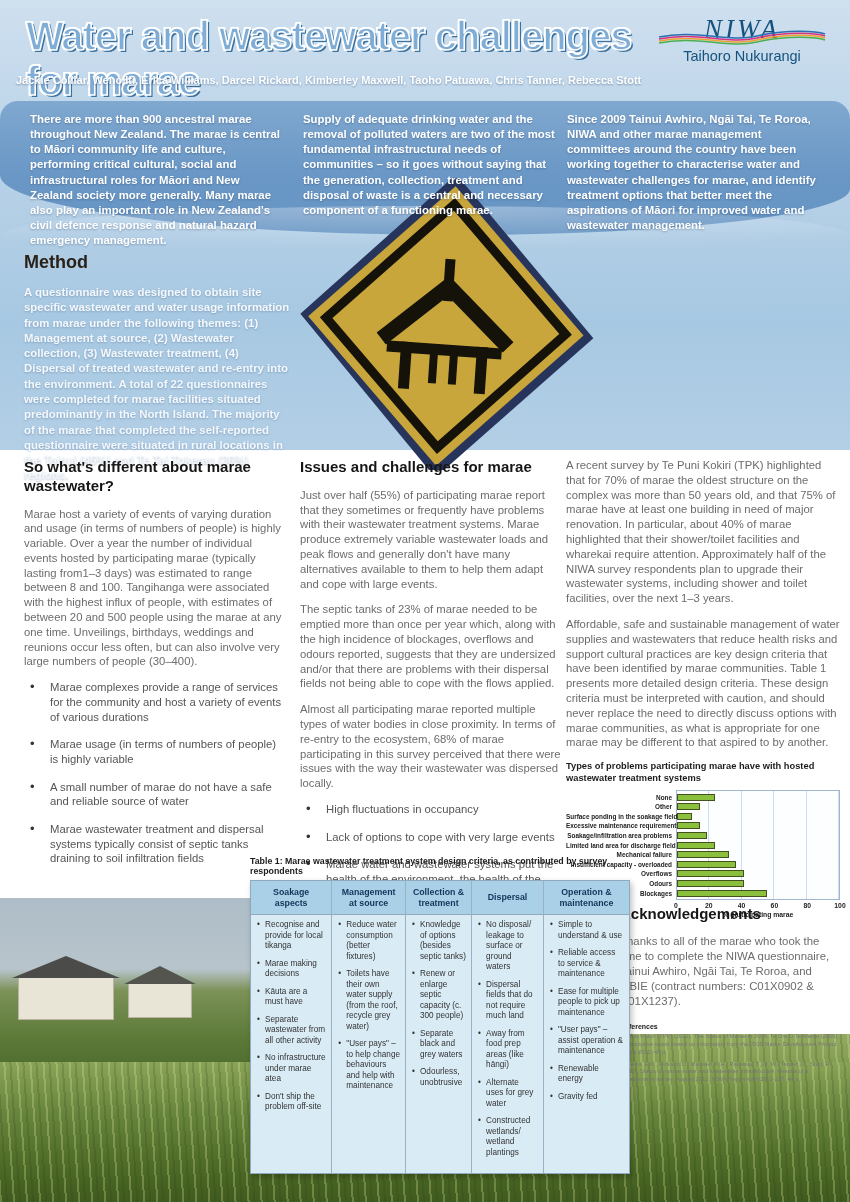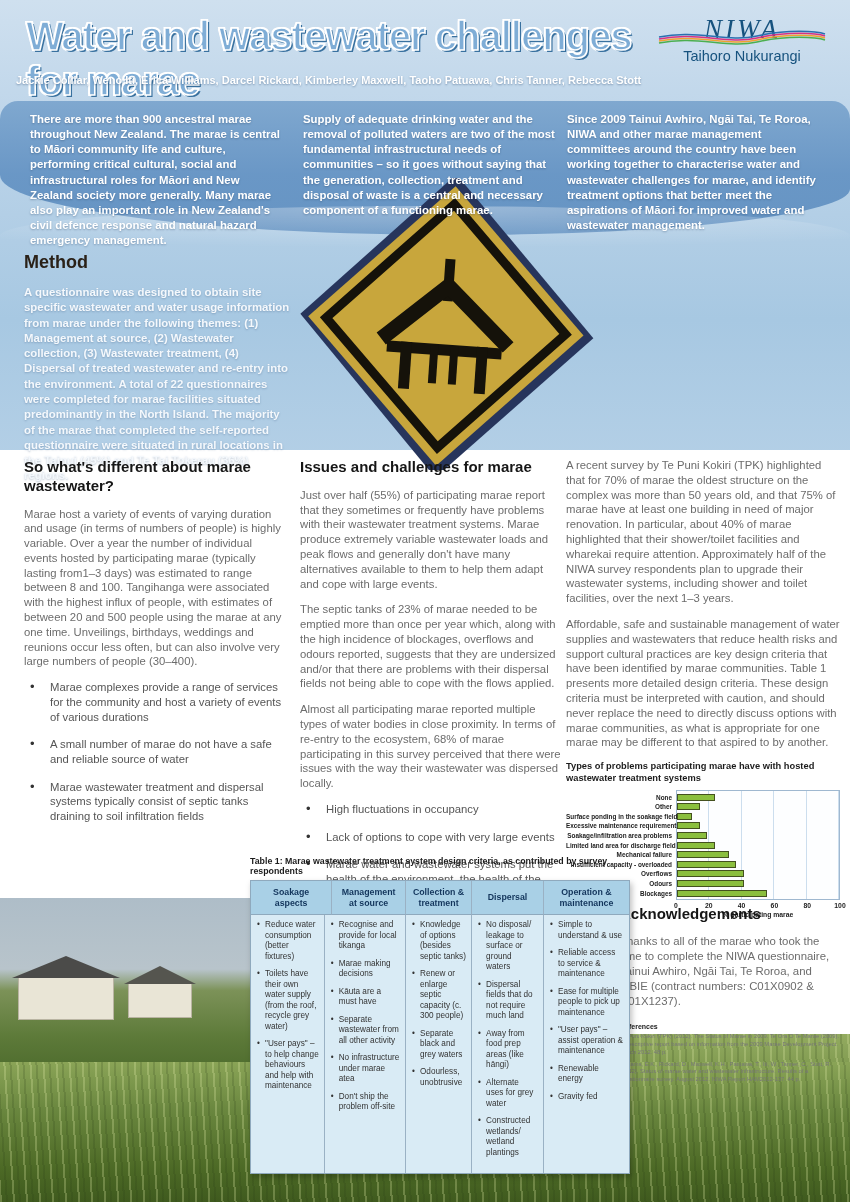--- a/index.html
+++ b/index.html
@@ -173,20 +173,21 @@
     <div class="bldg-roof" style="left:124px; top:68px; border-left-width:36px; border-right-width:36px; border-bottom:18px solid #55554f;"></div>
   </div>
   <div class="grass-right"></div>
   <div class="grass-strip"></div>
 
   <div class="col col-1">
     <h2>So what's different about marae wastewater?</h2>
     <p>Marae host a variety of events of varying duration and usage (in terms of numbers of people) is highly variable. Over a year the number of individual events hosted by participating marae (typically lasting from1–3 days) was estimated to range between 8 and 100. Tangihanga were associated with the highest influx of people, with estimates of between 20 and 500 people using the marae at any one time. Unveilings, birthdays, weddings and reunions occur less often, but can also involve very large numbers of people (30–400).</p>
     <ul>
         <li>Marae complexes provide a range of services for the community and host a variety of events of various durations</li>
+        <li>Marae usage (in terms of numbers of people) is highly variable</li>
         <li>A small number of marae do not have a safe and reliable source of water</li>
         <li>Marae wastewater treatment and dispersal systems typically consist of septic tanks draining to soil infiltration fields</li>
       </ul>
   </div>
 
   <div class="col col-2">
     <h2>Issues and challenges for marae</h2>
     <p>Just over half (55%) of participating marae report that they sometimes or frequently have problems with their wastewater treatment systems. Marae produce extremely variable wastewater loads and peak flows and generally don't have many alternatives available to them to help them adapt and cope with large events.</p>
     <p>The septic tanks of 23% of marae needed to be emptied more than once per year which, along with the high incidence of blockages, overflows and odours reported, suggests that they are undersized and/or that there are problems with their dispersal fields not being able to cope with the flows applied.</p>
     <p>Almost all participating marae reported multiple types of water bodies in close proximity. In terms of re-entry to the ecosystem, 68% of marae participating in this survey perceived that there were issues with the way their wastewater was dispersed locally.</p>
@@ -291,35 +292,35 @@
     <div class="table-caption">Table 1: Marae wastewater treatment system design criteria, as contributed by survey respondents</div>
     <div class="dtable">
       <div class="drow dhead">
           <div class="dcell cw-0">Soakage aspects</div>
           <div class="dcell cw-1">Management at source</div>
           <div class="dcell cw-2">Collection &amp; treatment</div>
           <div class="dcell cw-3">Dispersal</div>
           <div class="dcell cw-4">Operation &amp; maintenance</div>
         </div>
       <div class="drow dbody">
-          <div class="dcell cw-1">
-            <ul>
-              <li>Reduce water consumption (better fixtures)</li>
-              <li>Toilets have their own water supply (from the roof, recycle grey water)</li>
-              <li>"User pays" – to help change behaviours and help with maintenance</li>
-            </ul>
-          </div>
           <div class="dcell cw-0">
             <ul>
               <li>Recognise and provide for local tikanga</li>
               <li>Marae making decisions</li>
               <li>Kāuta are a must have</li>
               <li>Separate wastewater from all other activity</li>
               <li>No infrastructure under marae atea</li>
               <li>Don't ship the problem off-site</li>
+            </ul>
+          </div>
+          <div class="dcell cw-1">
+            <ul>
+              <li>Reduce water consumption (better fixtures)</li>
+              <li>Toilets have their own water supply (from the roof, recycle grey water)</li>
+              <li>"User pays" – to help change behaviours and help with maintenance</li>
             </ul>
           </div>
           <div class="dcell cw-2">
             <ul>
               <li>Knowledge of options (besides septic tanks)</li>
               <li>Renew or enlarge septic capacity (c. 300 people)</li>
               <li>Separate black and grey waters</li>
               <li>Odourless, unobtrusive</li>
             </ul>
           </div>

